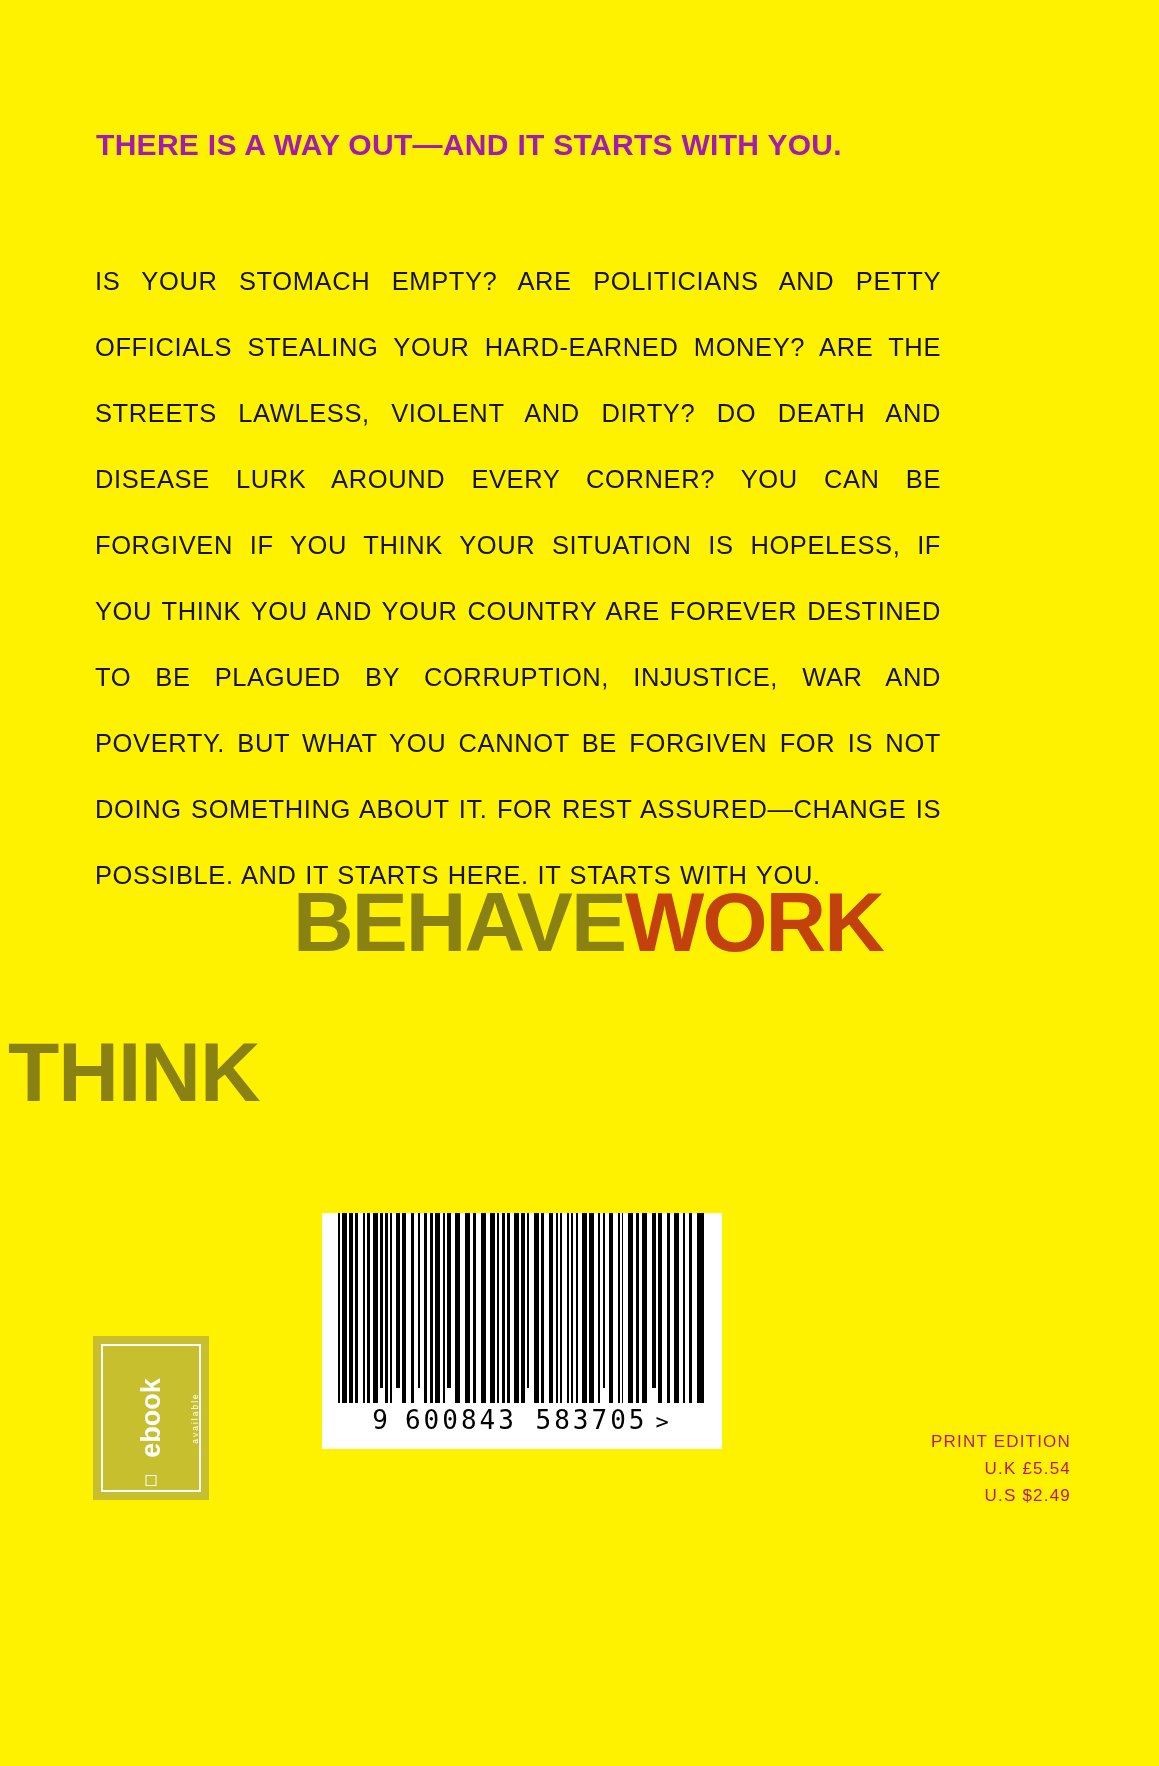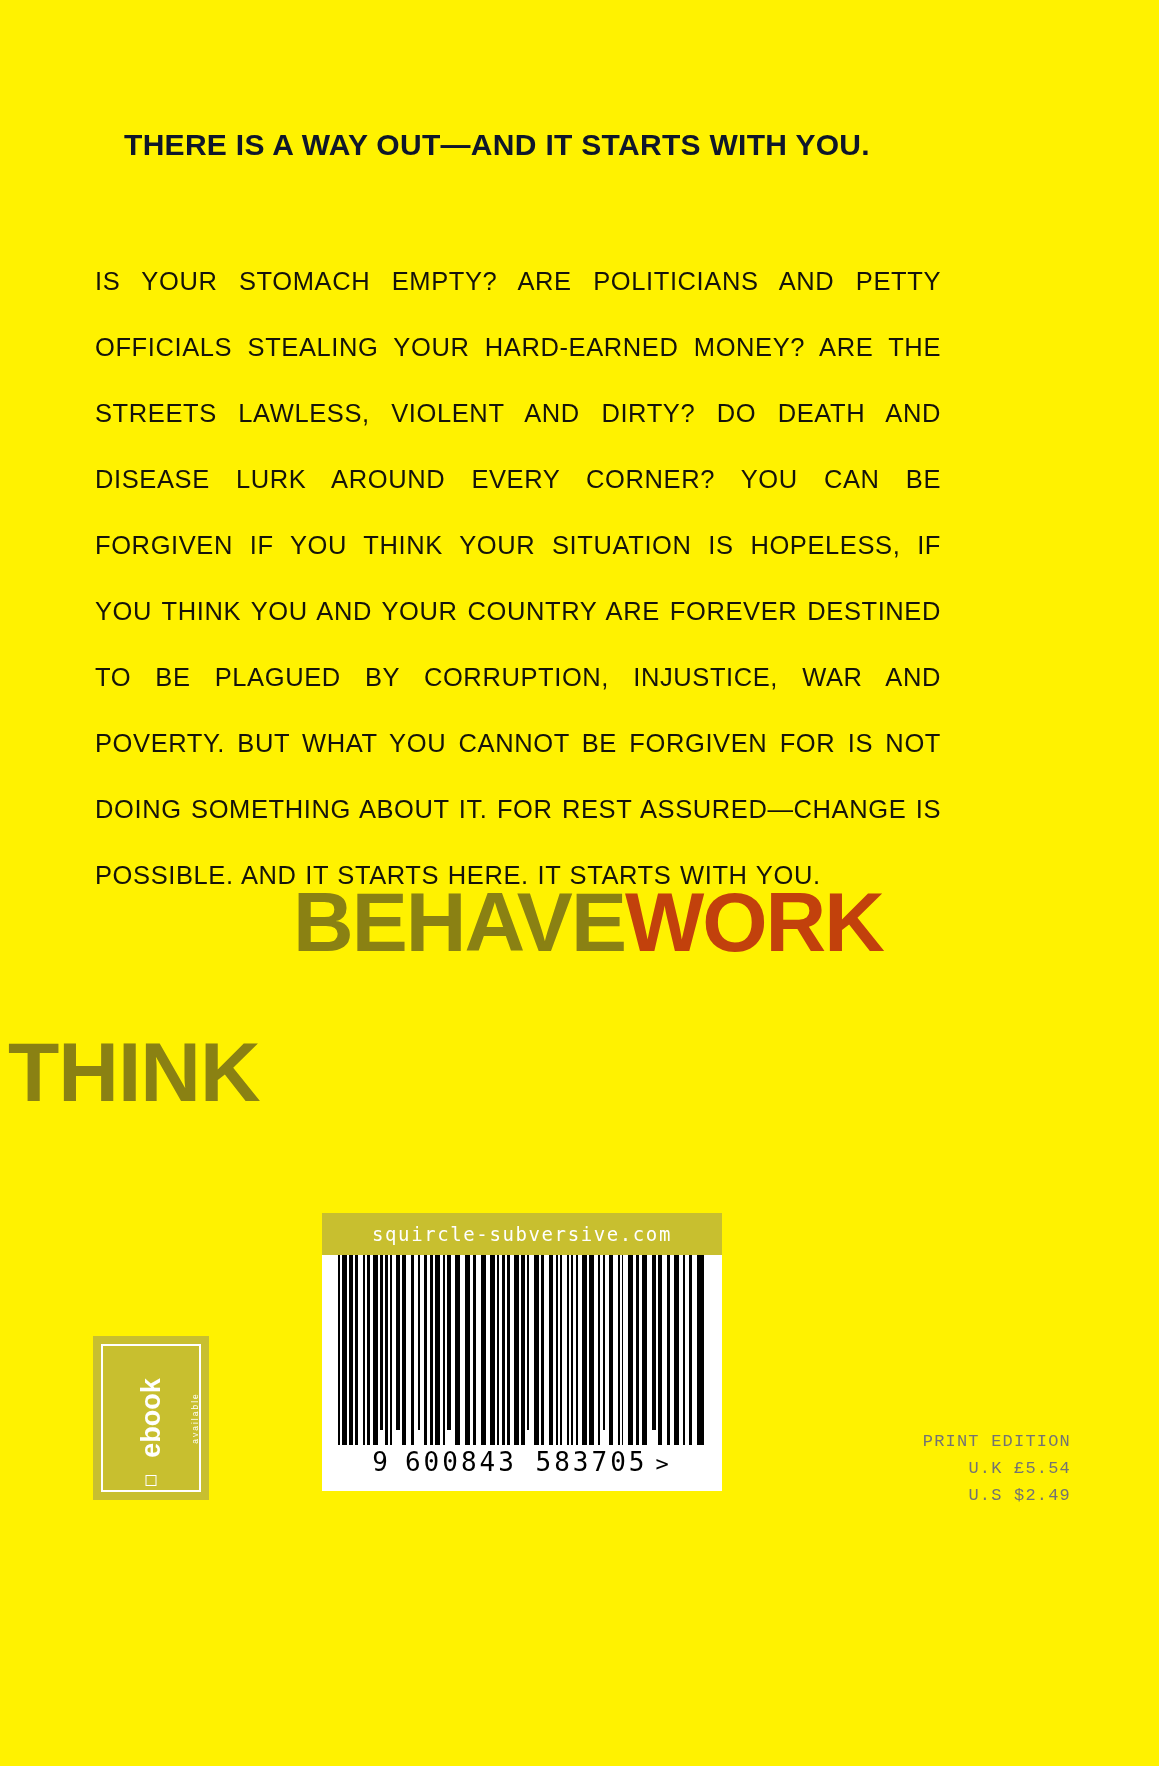--- a/index.html
+++ b/index.html
@@ -23,23 +23,22 @@
 
   
   .headline {
     position: absolute;
     left: 96px;
     top: 128px;
     width: 900px;
     font-size: 30px;
     font-weight: bold;
     letter-spacing: 0.3px;
-    color: #0f172a;
+    color: #a21caf;
     line-height: 1.1;
-    margin-left: 28px;
   }
 
   
   .blurb {
     position: absolute;
     left: 95px;
     top: 248px;
     width: 846px;
     font-size: 25.5px;
     letter-spacing: 0.6px;
@@ -190,25 +189,24 @@
     height: 9px;
     border: 1.5px solid #ffffff;
   }
 
   
   .price-block {
     position: absolute;
     right: 88px;
     top: 1428px;
     text-align: right;
-    color: #737373;
+    color: #be185d;
     font-size: 17px;
     letter-spacing: 1.2px;
     line-height: 27px;
-    font-family: Liberation Mono, monospace;
   }
   .price-block .pl { font-weight: normal; }
 </style>
 </head>
 <body>
 
 <div class="page">
 
   <div class="headline">THERE IS A WAY OUT—AND IT STARTS WITH YOU.</div>
 
@@ -217,23 +215,20 @@
   <div class="wordstack">
     <div class="wordrow row1">
       <span class="w-behave">BEHAVE</span><span class="w-work">WORK</span>
     </div>
     <div class="wordrow row3">
       <span class="w-think">THINK</span>
     </div>
   </div>
 
   <div class="barcode-block">
-    <div class="site-bar">
-      <span>squircle-subversive.com</span>
-    </div>
     <div class="bars" id="bars">
         <i style="width: 2px;"></i>
         <i style="width: 2px; background: transparent;"></i>
         <i style="width: 5px;"></i>
         <i style="width: 2px; background: transparent;"></i>
         <i style="width: 4px;"></i>
         <i style="width: 2px; background: transparent;"></i>
         <i style="width: 3px;"></i>
         <i style="width: 5px; background: transparent;"></i>
         <i style="width: 2px;"></i>

